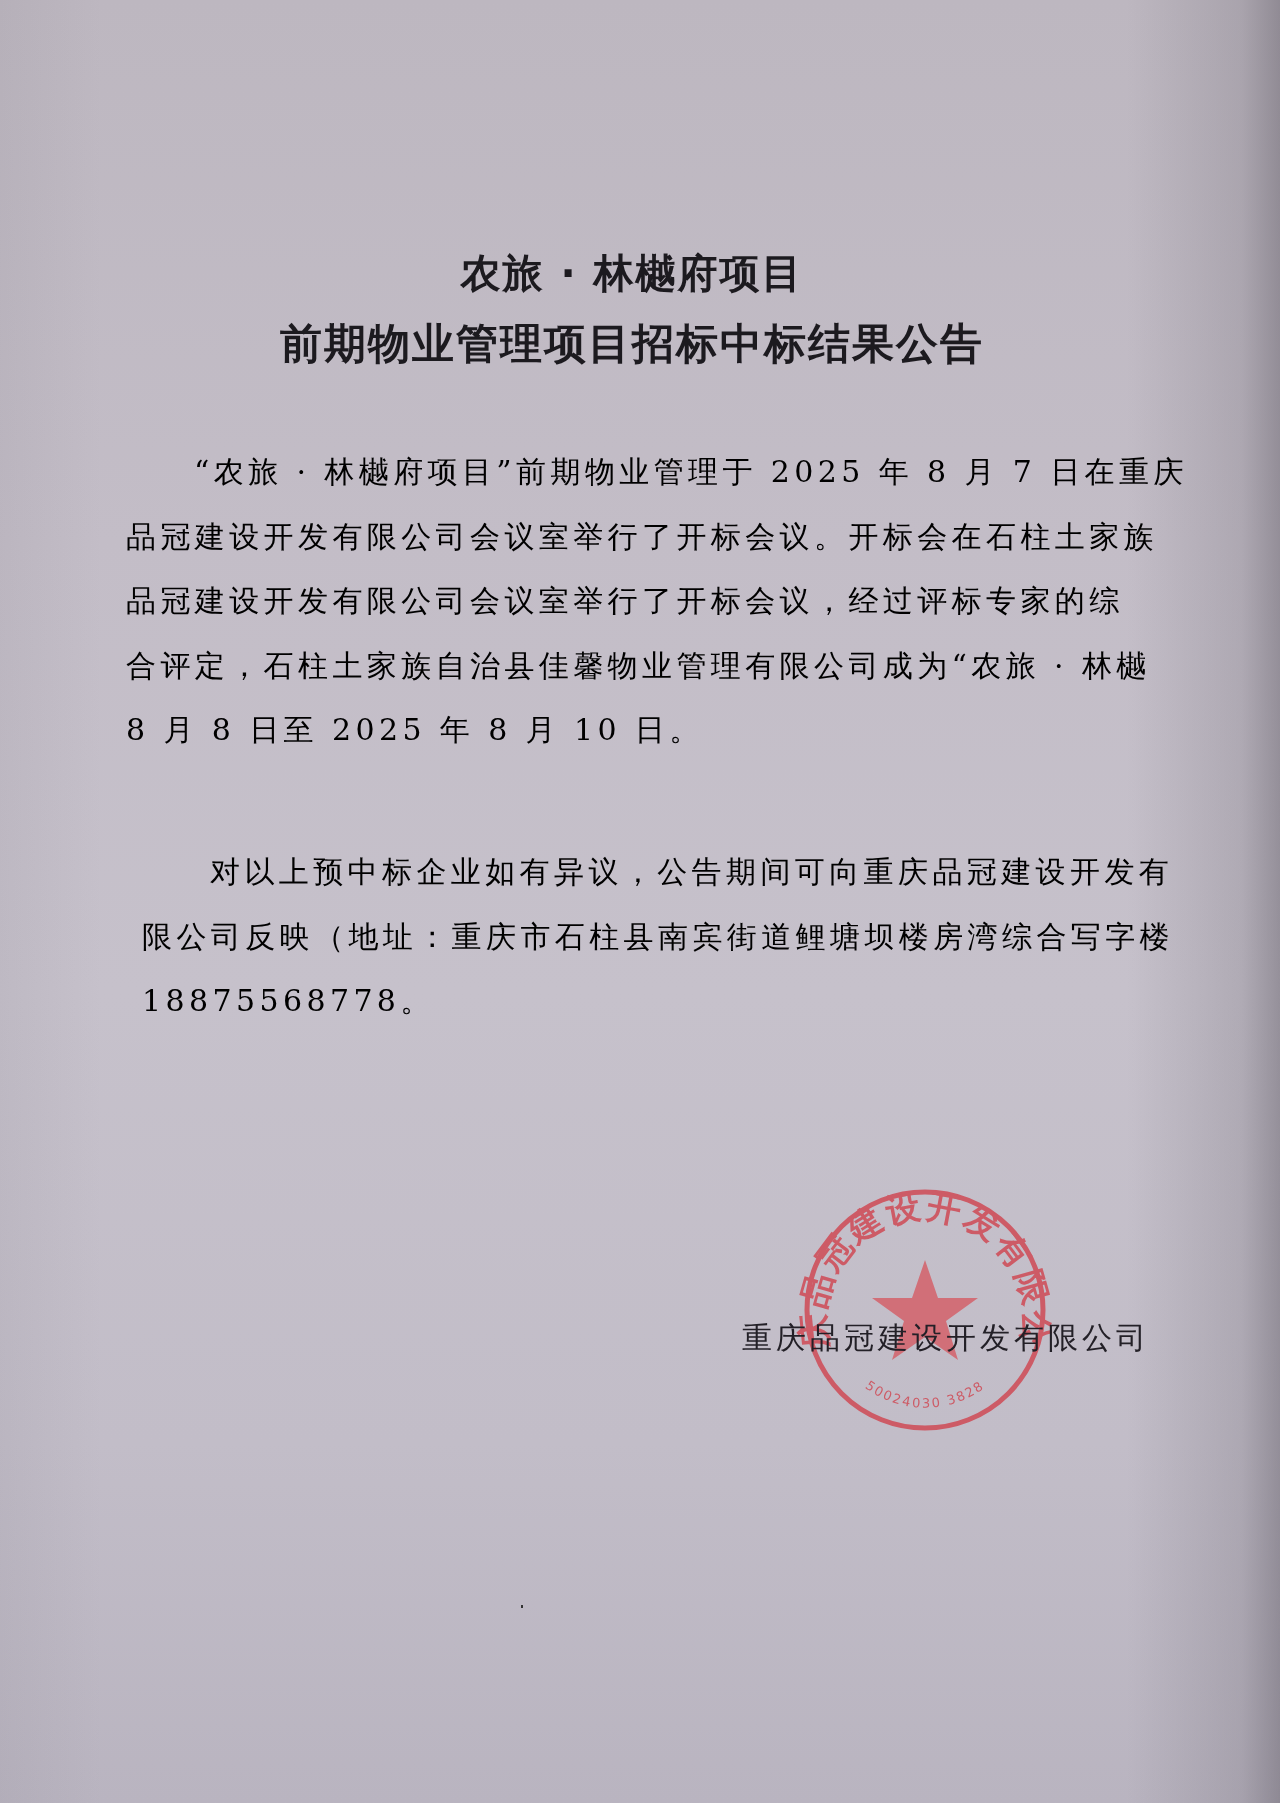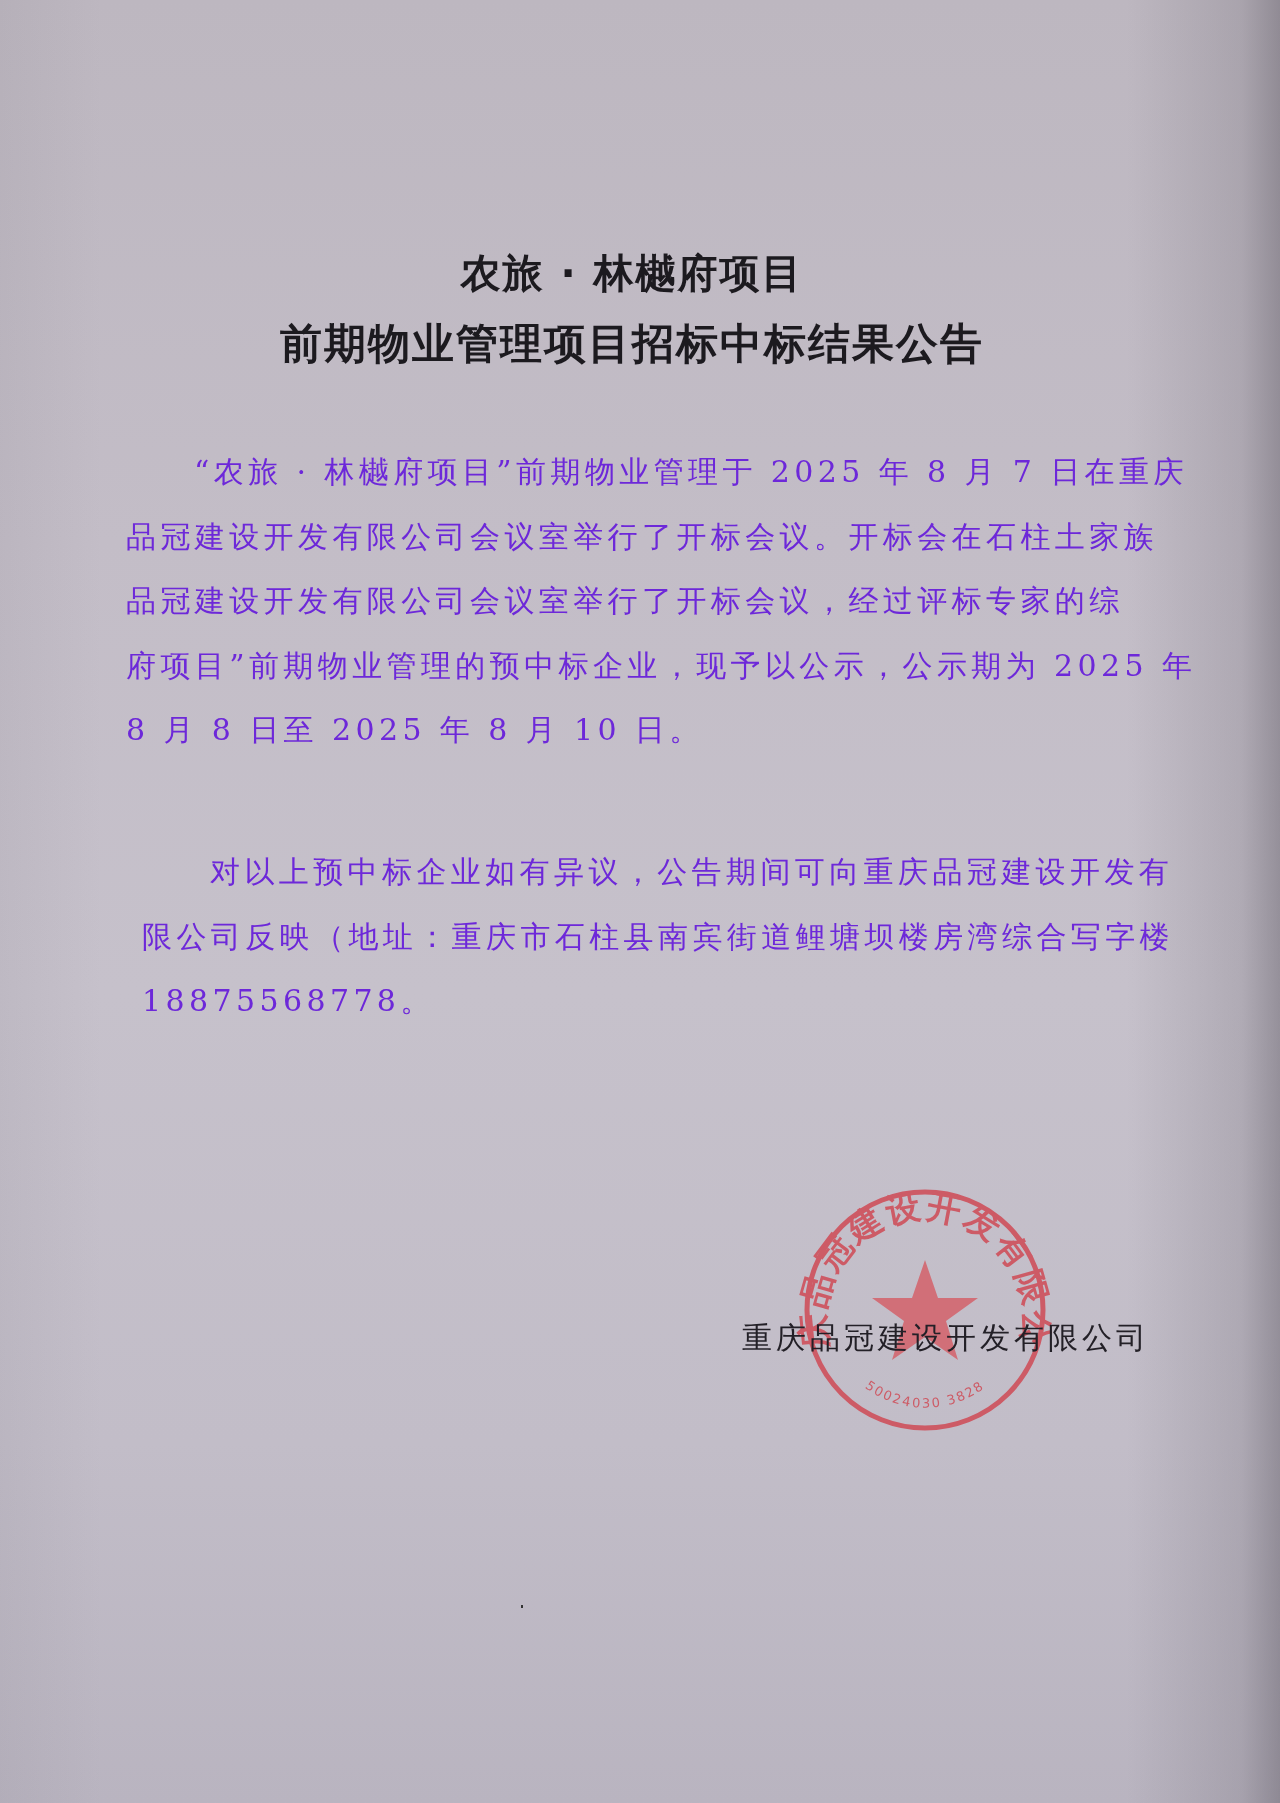--- a/index.html
+++ b/index.html
@@ -43,21 +43,21 @@
       font-size: 42px;
       left: -8px;
     }
     .body-text {
       position: absolute;
       left: 126px;
       width: 1030px;
       font-size: 30px;
       line-height: 64.5px;
       letter-spacing: 4.4px;
-      color: #6d28d9;
+      color: #000000;
     }
     .para1 { top: 440px; }
     .para2 { top: 840px; margin-left: 16px; }
     .line {
       display: block;
       white-space: nowrap;
     }
     .indent { padding-left: 68px; }
     .signature {
       position: absolute;
@@ -96,21 +96,21 @@
 
 <div class="page">
 
   <div class="title line1">农旅 · 林樾府项目</div>
   <div class="title line2">前期物业管理项目招标中标结果公告</div>
 
   <div class="body-text para1">
     <span class="line indent">“农旅 · 林樾府项目”前期物业管理于 2025 年 8 月 7 日在重庆</span>
     <span class="line">品冠建设开发有限公司会议室举行了开标会议。开标会在石柱土家族</span>
     <span class="line">品冠建设开发有限公司会议室举行了开标会议，经过评标专家的综</span>
-    <span class="line">府项目”前期物业管理的预中标企业，现予以公示，公示期为 2025 年</span>
+    <span class="line">合评定，石柱土家族自治县佳馨物业管理有限公司成为“农旅 · 林樾</span>
     <span class="line">8 月 8 日至 2025 年 8 月 10 日。</span>
   </div>
 
   <div class="body-text para2">
     <span class="line indent">对以上预中标企业如有异议，公告期间可向重庆品冠建设开发有</span>
     <span class="line">限公司反映（地址：重庆市石柱县南宾街道鲤塘坝楼房湾综合写字楼</span>
     <span class="line">18875568778。</span>
   </div>
 
   <svg class="stamp" viewBox="0 0 270 270" xmlns="http://www.w3.org/2000/svg">

